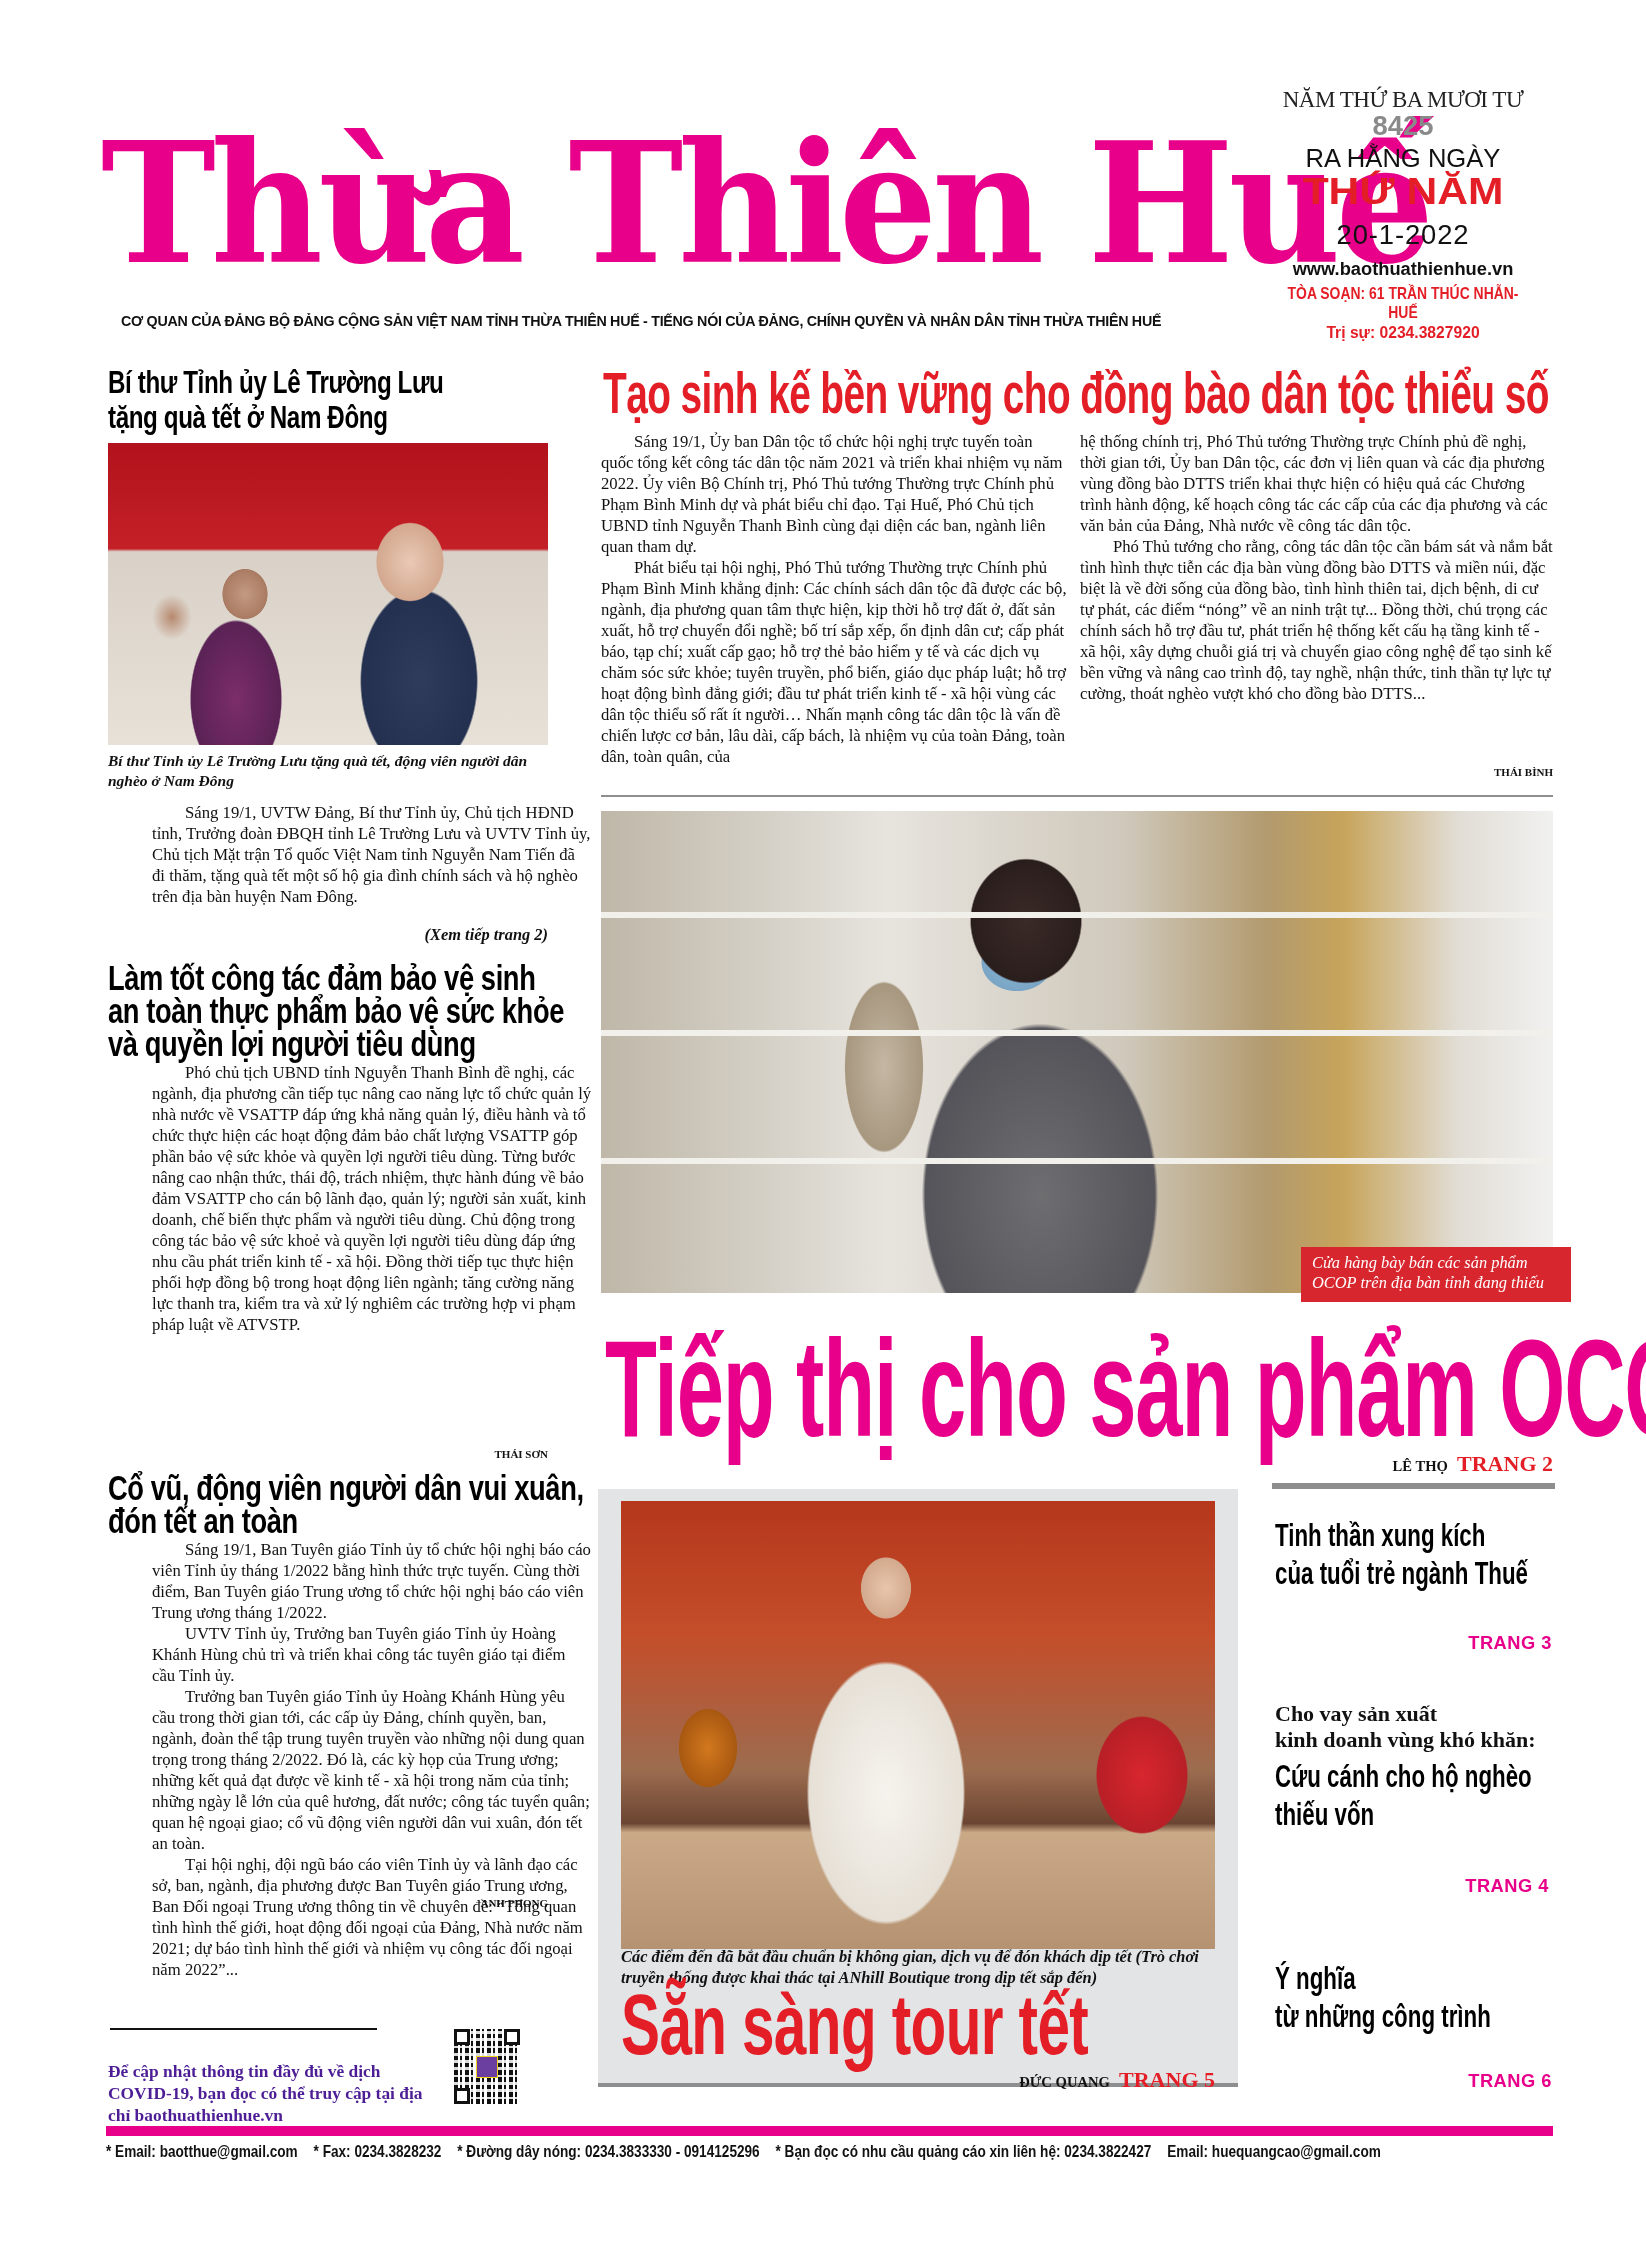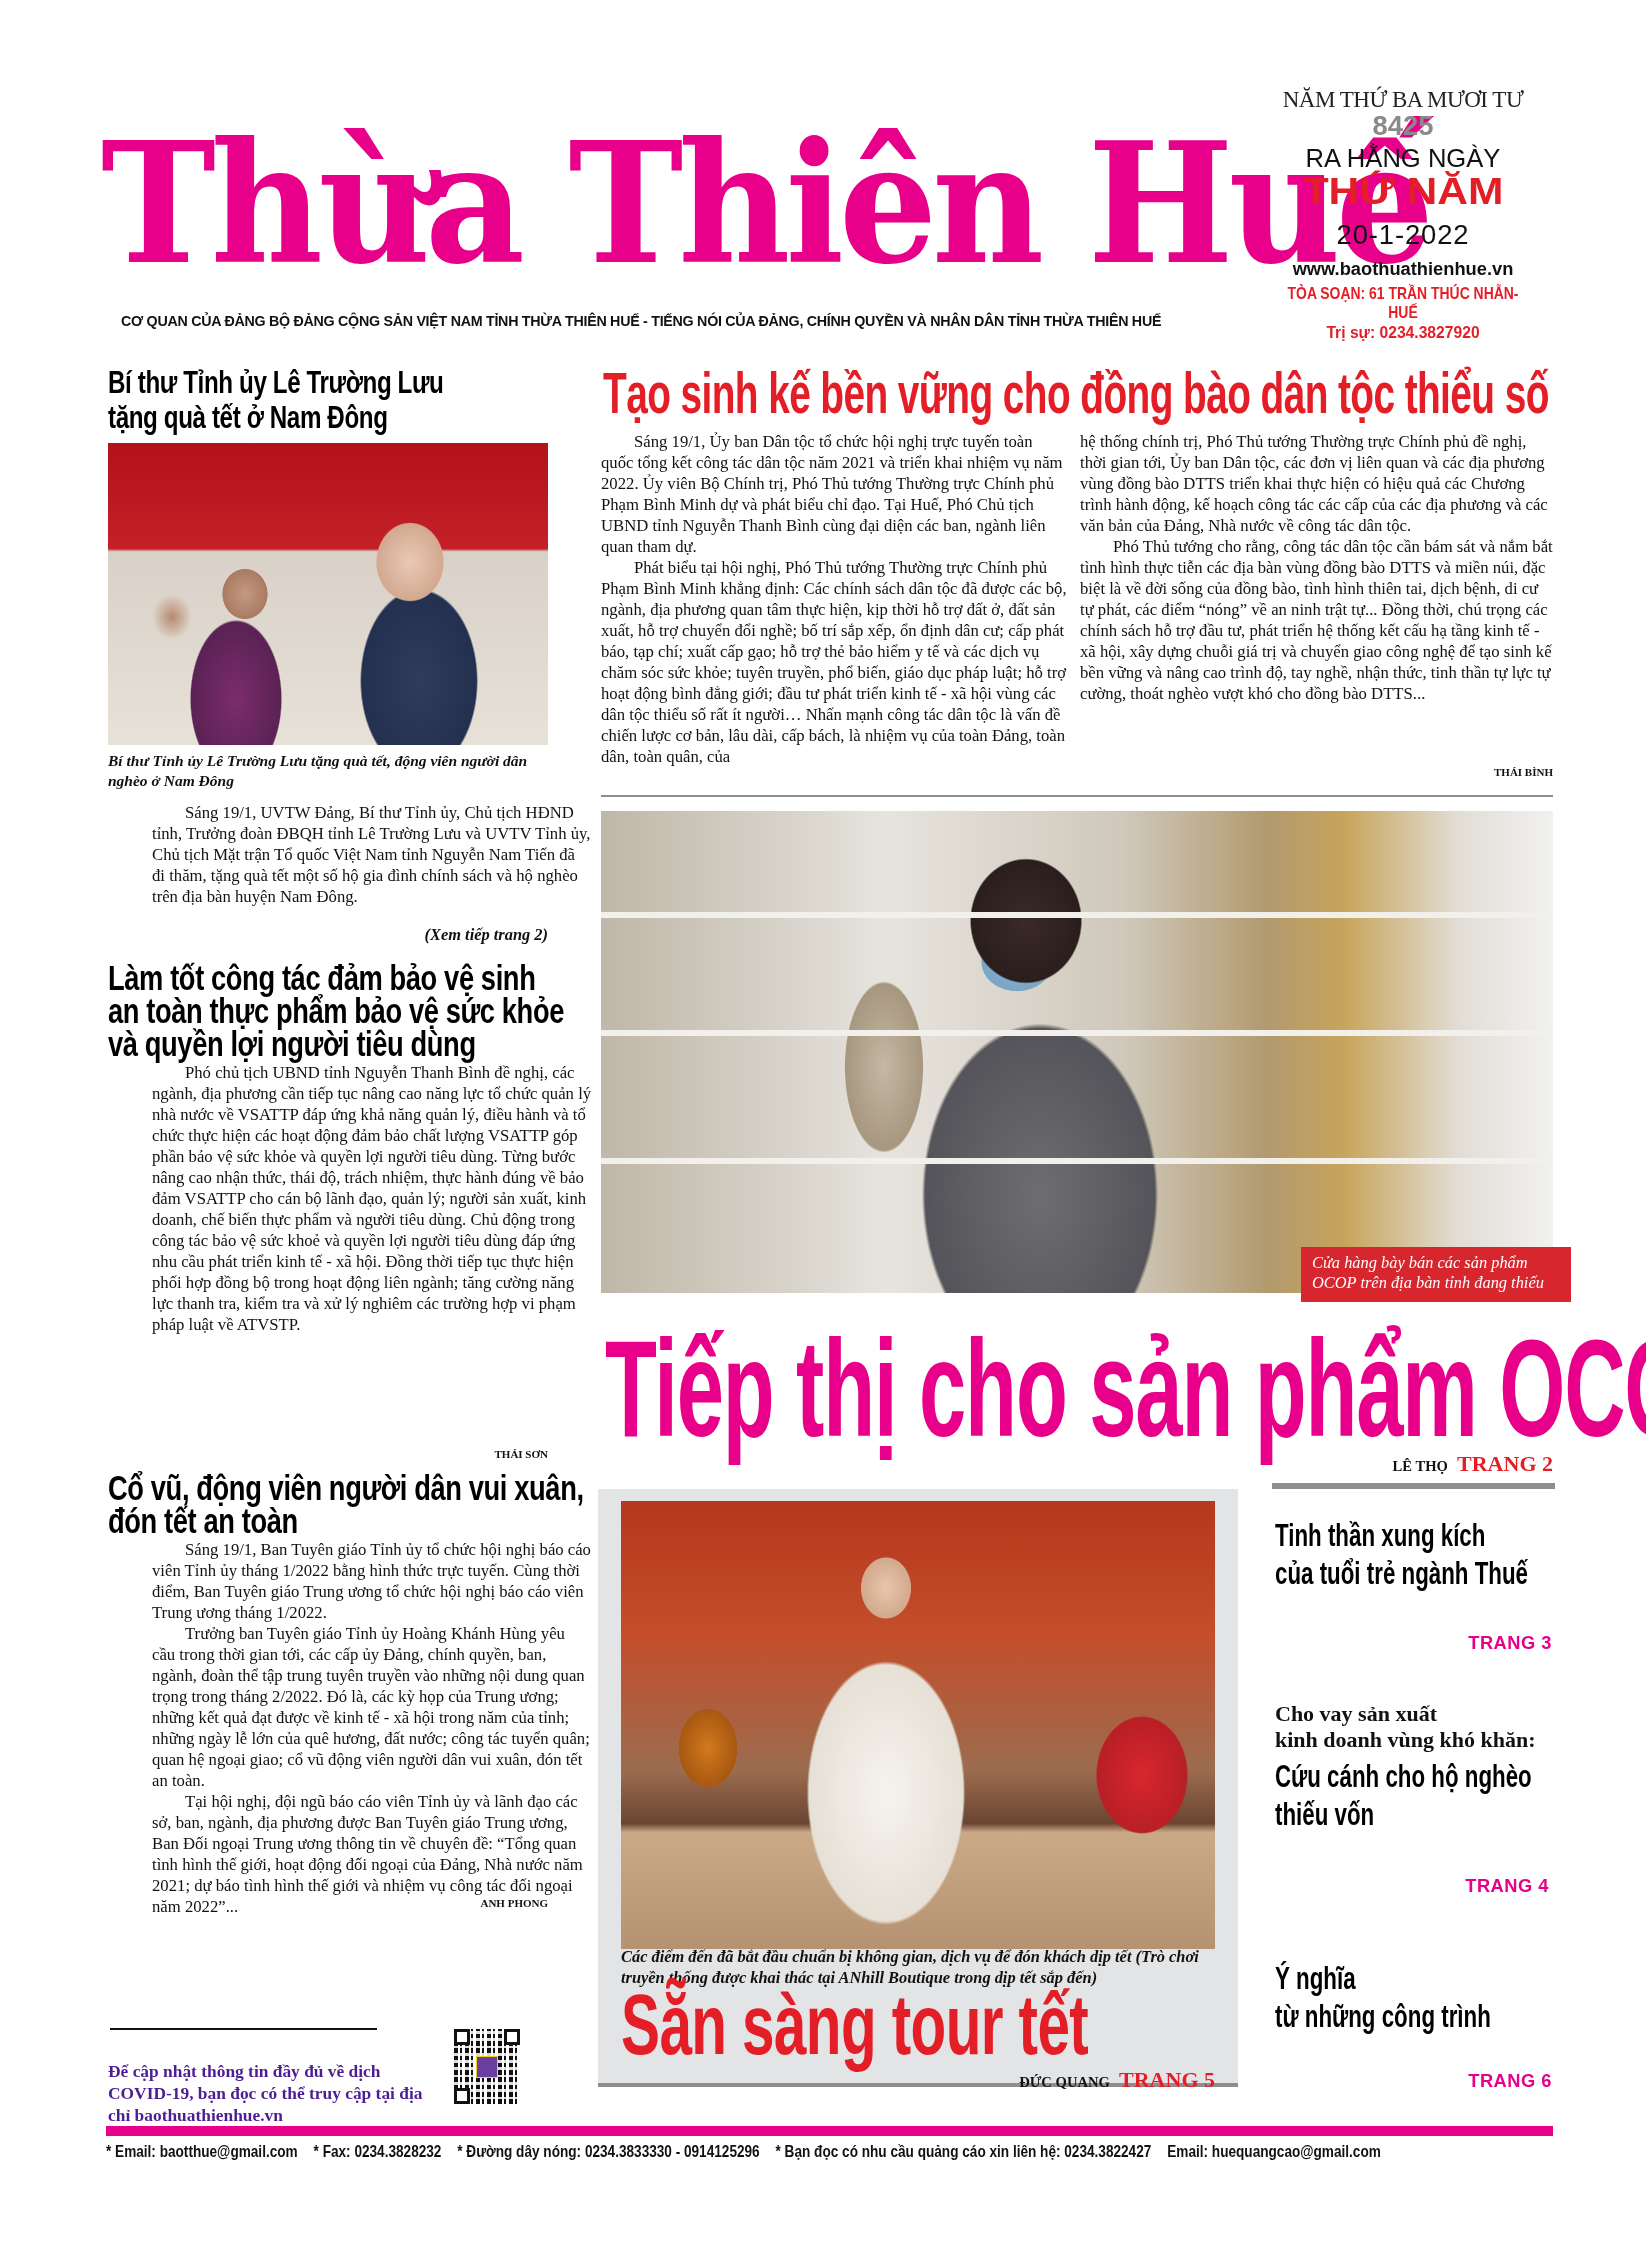--- a/index.html
+++ b/index.html
@@ -183,20 +183,21 @@
 </div>
 <div class="abs left-col byline" style="top:1448px;">THÁI SƠN</div>
 
 <div class="abs left-col condensed-head" style="top:1471px; font-size:35px; line-height:33px;">
   <div>Cổ vũ, động viên người dân vui xuân,</div>
   <div>đón tết an toàn</div>
 </div>
 
 <div class="abs left-col body-text" style="top:1539px;">
   <p>Sáng 19/1, Ban Tuyên giáo Tỉnh ủy tổ chức hội nghị báo cáo viên Tỉnh ủy tháng 1/2022 bằng hình thức trực tuyến. Cùng thời điểm, Ban Tuyên giáo Trung ương tổ chức hội nghị báo cáo viên Trung ương tháng 1/2022.</p>
+  <p>UVTV Tỉnh ủy, Trưởng ban Tuyên giáo Tỉnh ủy Hoàng Khánh Hùng chủ trì và triển khai công tác tuyên giáo tại điểm cầu Tỉnh ủy.</p>
   <p>Trưởng ban Tuyên giáo Tỉnh ủy Hoàng Khánh Hùng yêu cầu trong thời gian tới, các cấp ủy Đảng, chính quyền, ban, ngành, đoàn thể tập trung tuyên truyền vào những nội dung quan trọng trong tháng 2/2022. Đó là, các kỳ họp của Trung ương; những kết quả đạt được về kinh tế - xã hội trong năm của tỉnh; những ngày lễ lớn của quê hương, đất nước; công tác tuyển quân; quan hệ ngoại giao; cổ vũ động viên người dân vui xuân, đón tết an toàn.</p>
   <p>Tại hội nghị, đội ngũ báo cáo viên Tỉnh ủy và lãnh đạo các sở, ban, ngành, địa phương được Ban Tuyên giáo Trung ương, Ban Đối ngoại Trung ương thông tin về chuyên đề: “Tổng quan tình hình thế giới, hoạt động đối ngoại của Đảng, Nhà nước năm 2021; dự báo tình hình thế giới và nhiệm vụ công tác đối ngoại năm 2022”...</p>
 </div>
 <div class="abs left-col byline" style="top:1897px;">ANH PHONG</div>
 
 <div class="abs hr" style="left:110px; top:2028px; width:267px; height:1.8px; background:#111;"></div>
 <div class="abs covid-note">Để cập nhật thông tin đầy đủ về dịch COVID-19, bạn đọc có thể truy cập tại địa chỉ baothuathienhue.vn</div>
 
 <div class="abs qr">
   <div class="qr-inner"></div>

